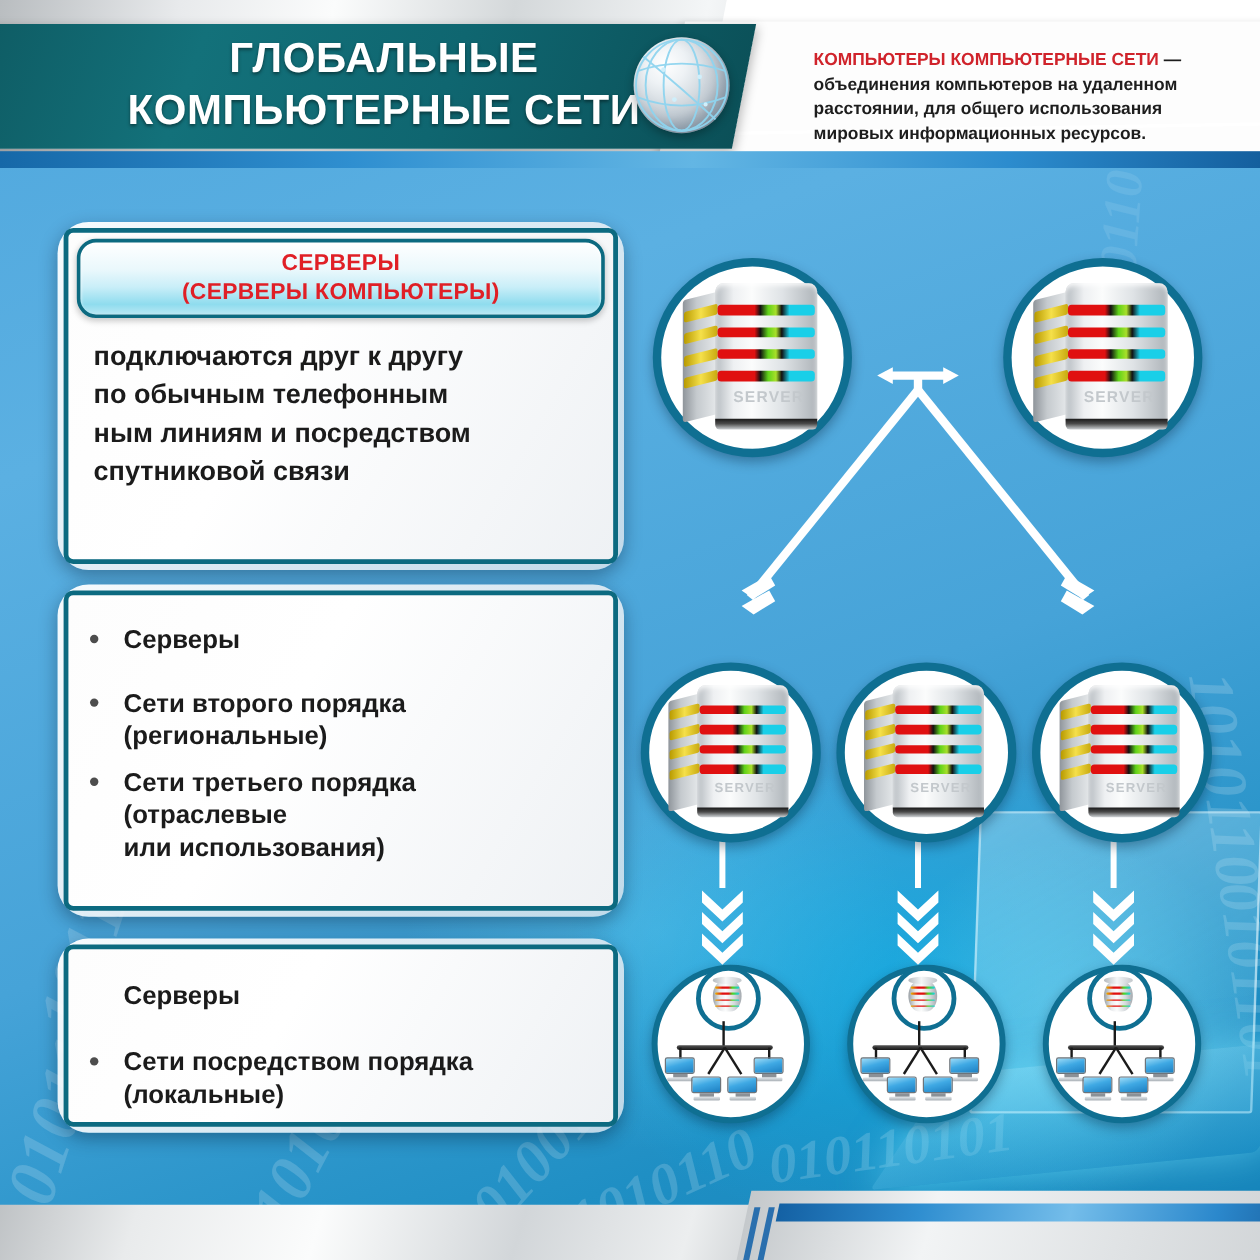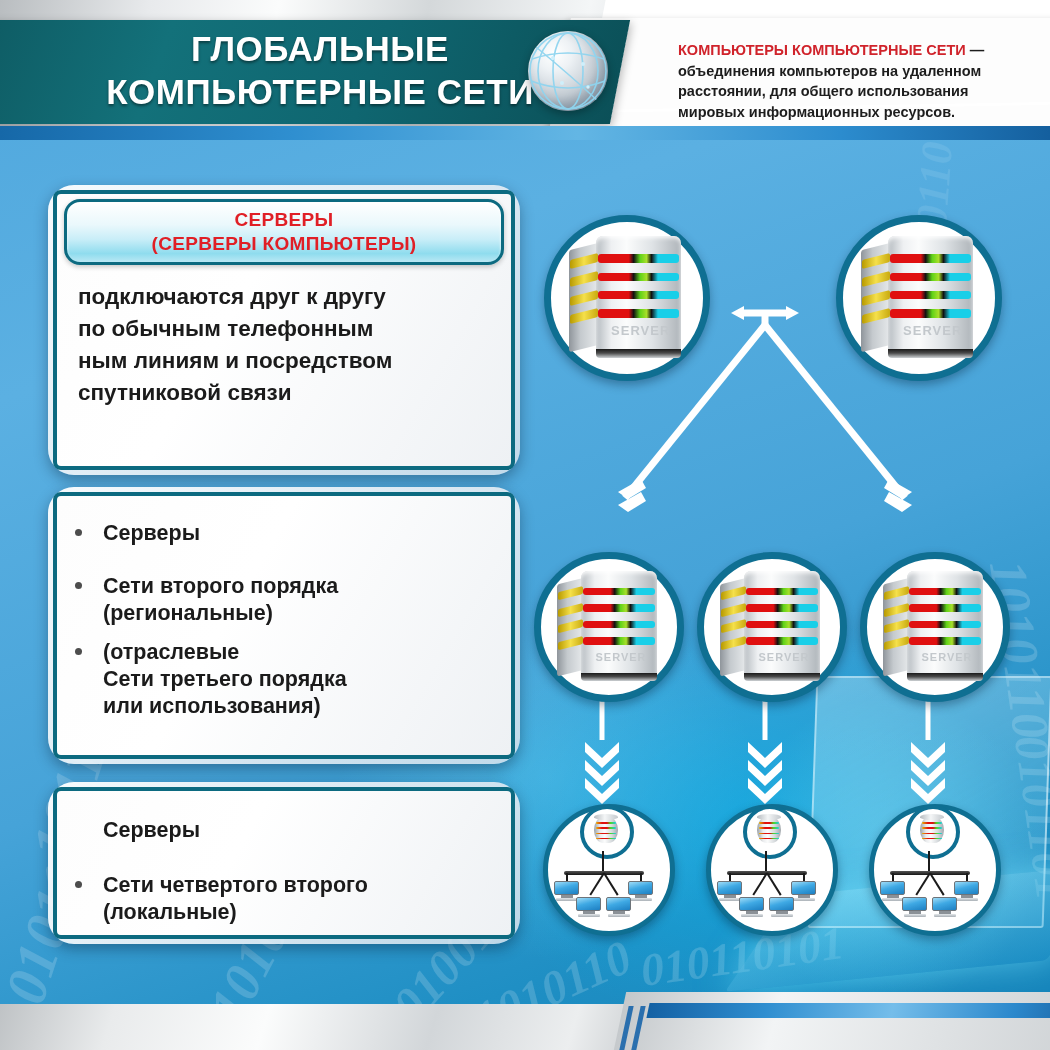--- a/index.html
+++ b/index.html
@@ -218,37 +218,37 @@
           <span class="bul"></span>
           <div>Серверы</div>
         </li>
         <li style="margin-bottom:12px;">
           <span class="bul"></span>
           <div>Сети второго порядка</div>
           <div>(региональные)</div>
         </li>
         <li>
           <span class="bul"></span>
+          <div>Сети третьего порядка</div>
           <div>(отраслевые</div>
-          <div>Сети третьего порядка</div>
           <div>или использования)</div>
         </li>
       </ul>
     </div>
   </div>
 
   <div class="panel" style="left:48px;top:782px;width:462px;height:152px;">
     <div class="panel-in">
       <ul class="blist" style="margin-top:26px;">
         <li class="nobul" style="margin-bottom:28px;">
           <div>Серверы</div>
         </li>
         <li>
           <span class="bul"></span>
-          <div>Сети четвертого второго</div>
+          <div>Сети посредством порядка</div>
           <div>(локальные)</div>
         </li>
       </ul>
     </div>
   </div>
 
   <svg class="ov" viewBox="0 0 1050 1050">
     <g stroke="#ffffff" stroke-width="7" fill="none" stroke-linecap="butt">
 
       <line x1="765" y1="325" x2="625" y2="498"></line>

